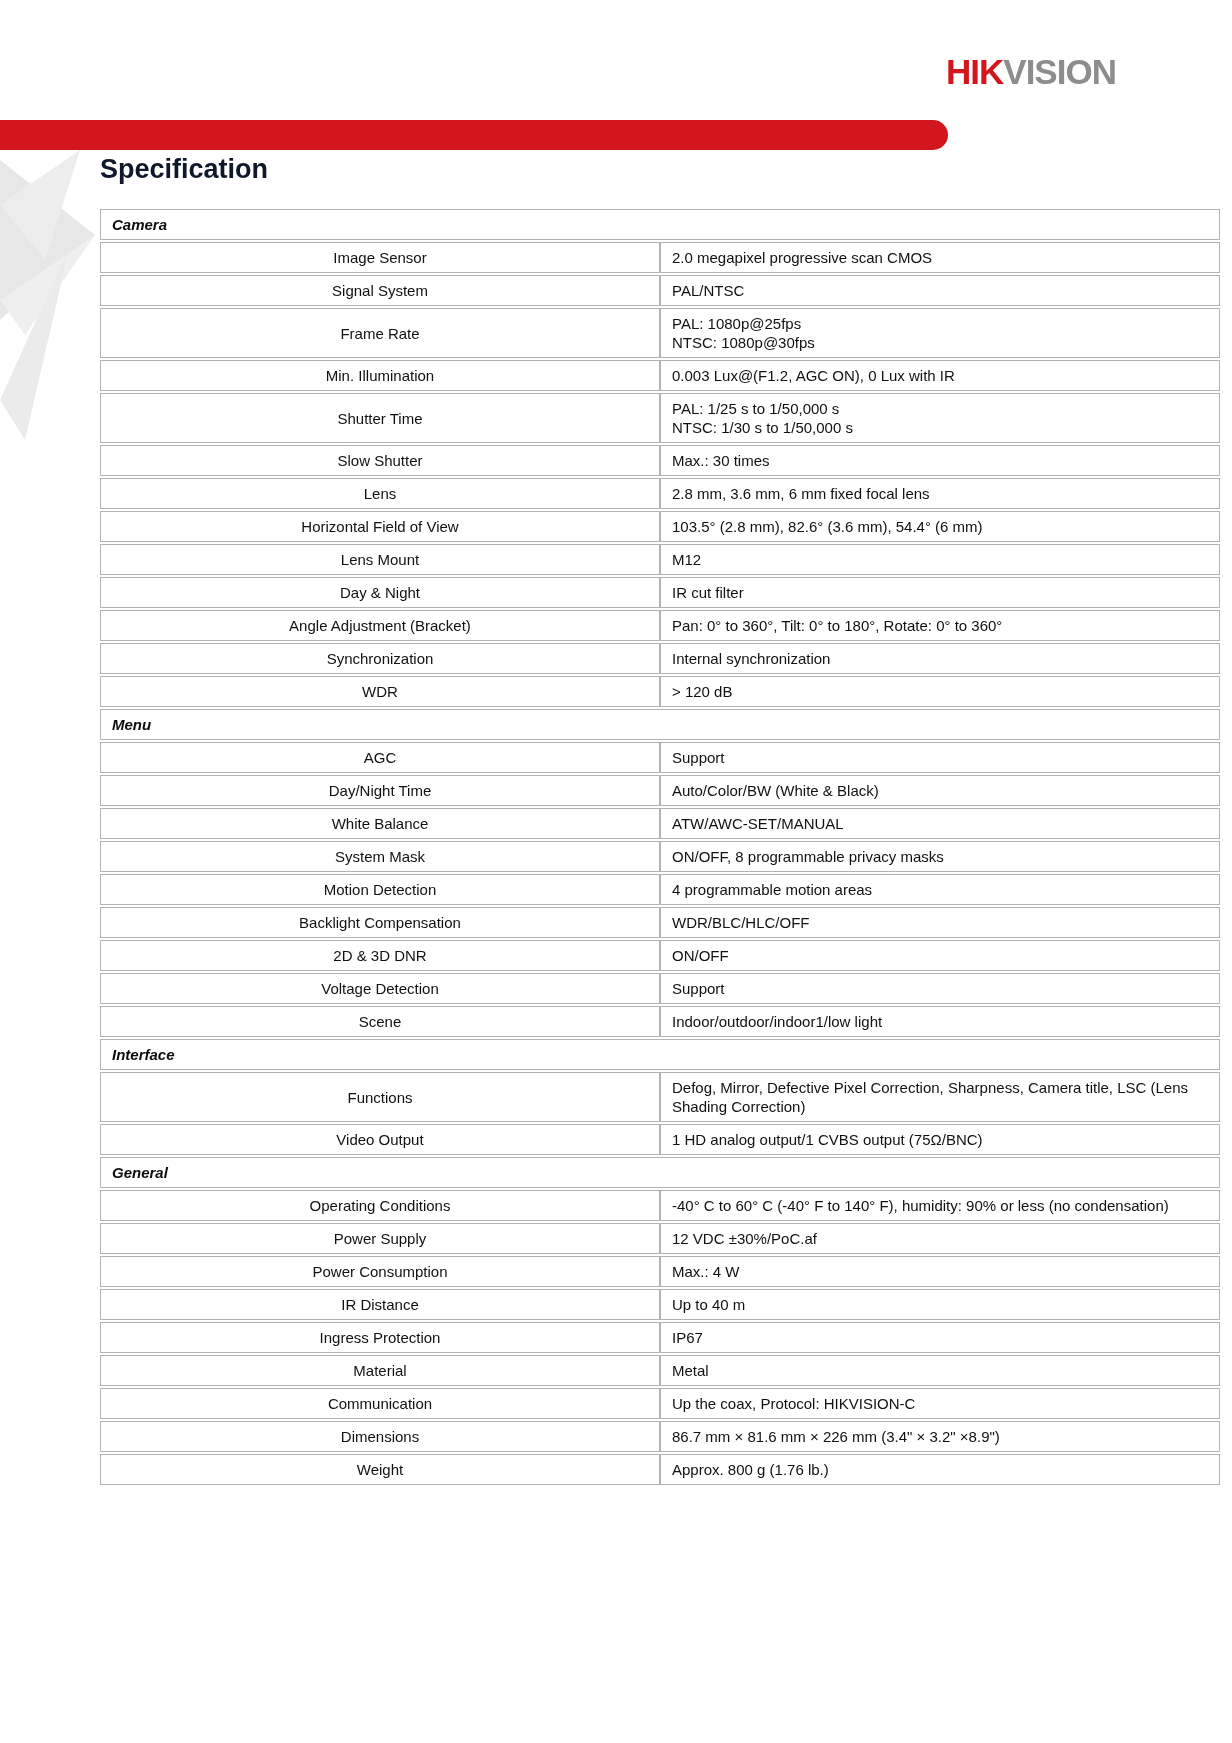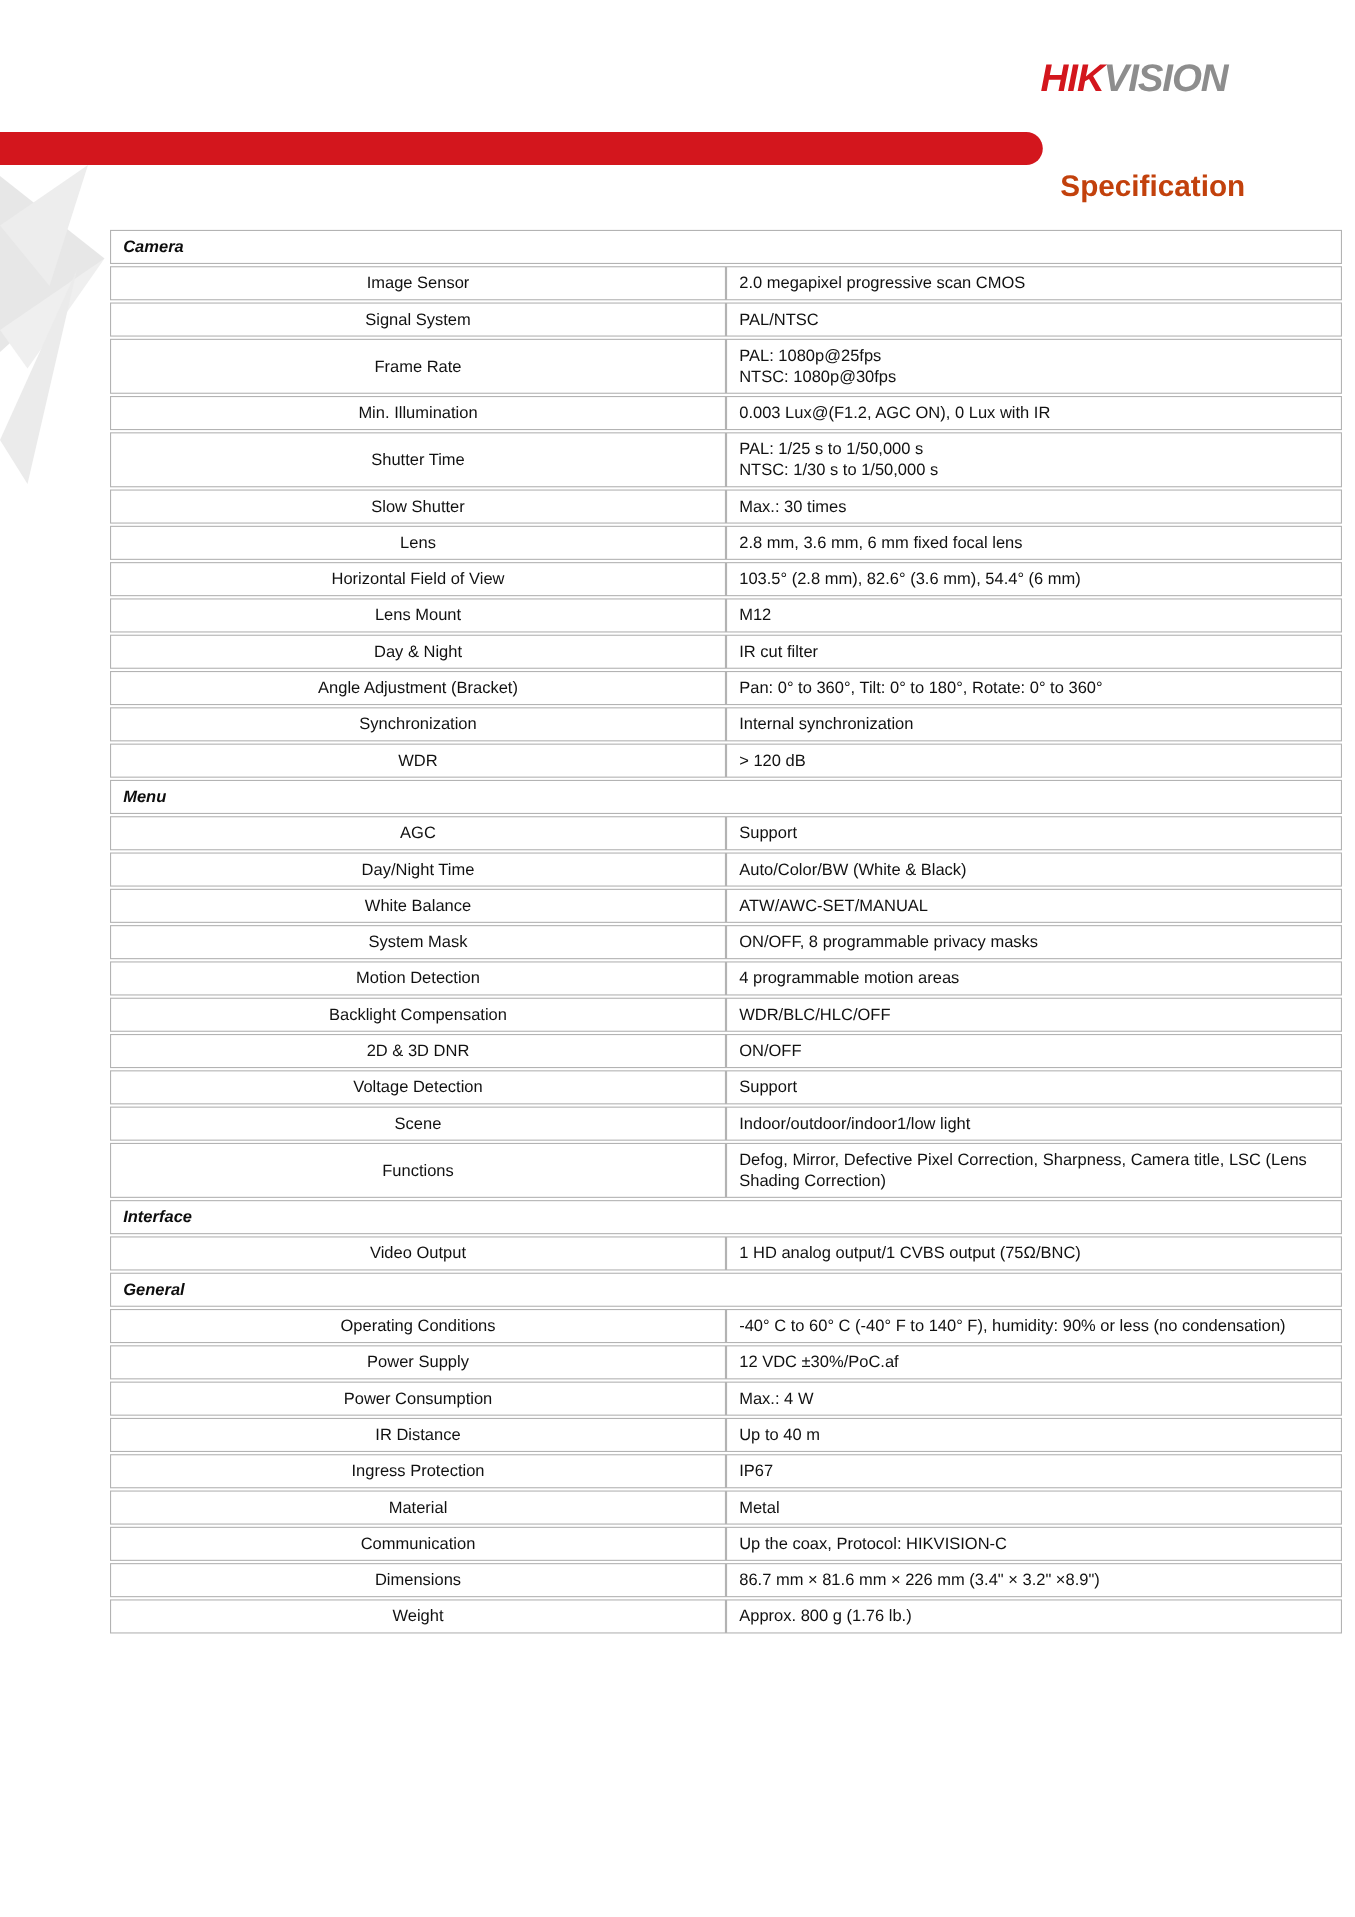--- a/index.html
+++ b/index.html
@@ -12,21 +12,20 @@
     height: 1743px;
     position: relative;
     font-family: "Liberation Sans", sans-serif;
     color: #111111;
     overflow: hidden;
   }
   .logo {
     position: absolute;
     top: 54px;
     left: 946px;
-    font-style: italic;
     font-weight: bold;
     font-size: 35px;
     letter-spacing: -1px;
     white-space: nowrap;
     line-height: 1;
   }
   .logo-hik   { color: var(--brand-red, #d3161d); }
   .logo-vision{ color: var(--logo-gray, #8d8d8d); }
   .red-bar {
     position: absolute;
@@ -42,24 +41,24 @@
     top: 150px;
     left: 0;
     pointer-events: none;
   }
   .title {
     position: absolute;
     top: 154px;
     left: 100px;
     width: 1032px;
     margin: 0;
-    text-align: right;
+    text-align: left;
     font-size: 27px;
     font-weight: bold;
-    color: #c2410c;
+    color: #0f172a;
   }
   table.spec-table {
     position: absolute;
     top: 207px;
     left: 100px;
     width: 1120px;
     border-collapse: separate;
     border-spacing: 0 2px;
     font-size: 15px;
     table-layout: fixed;
@@ -195,27 +194,27 @@
       </tr>
       <tr>
         <td class="label-cell">Voltage Detection</td>
         <td class="value-cell">Support</td>
       </tr>
       <tr>
         <td class="label-cell">Scene</td>
         <td class="value-cell">Indoor/outdoor/indoor1/low light</td>
       </tr>
       <tr>
+        <td colspan="2" class="section-cell">Interface</td>
+      </tr>
+      <tr>
         <td class="label-cell">Functions</td>
         <td class="value-cell">Defog, Mirror, Defective Pixel Correction, Sharpness, Camera title, LSC (Lens Shading Correction)</td>
       </tr>
       <tr>
-        <td colspan="2" class="section-cell">Interface</td>
-      </tr>
-      <tr>
         <td class="label-cell">Video Output</td>
         <td class="value-cell">1 HD analog output/1 CVBS output (75Ω/BNC)</td>
       </tr>
       <tr>
         <td colspan="2" class="section-cell">General</td>
       </tr>
       <tr>
         <td class="label-cell">Operating Conditions</td>
         <td class="value-cell">-40° C to 60° C (-40° F to 140° F), humidity: 90% or less (no condensation)</td>
       </tr>

